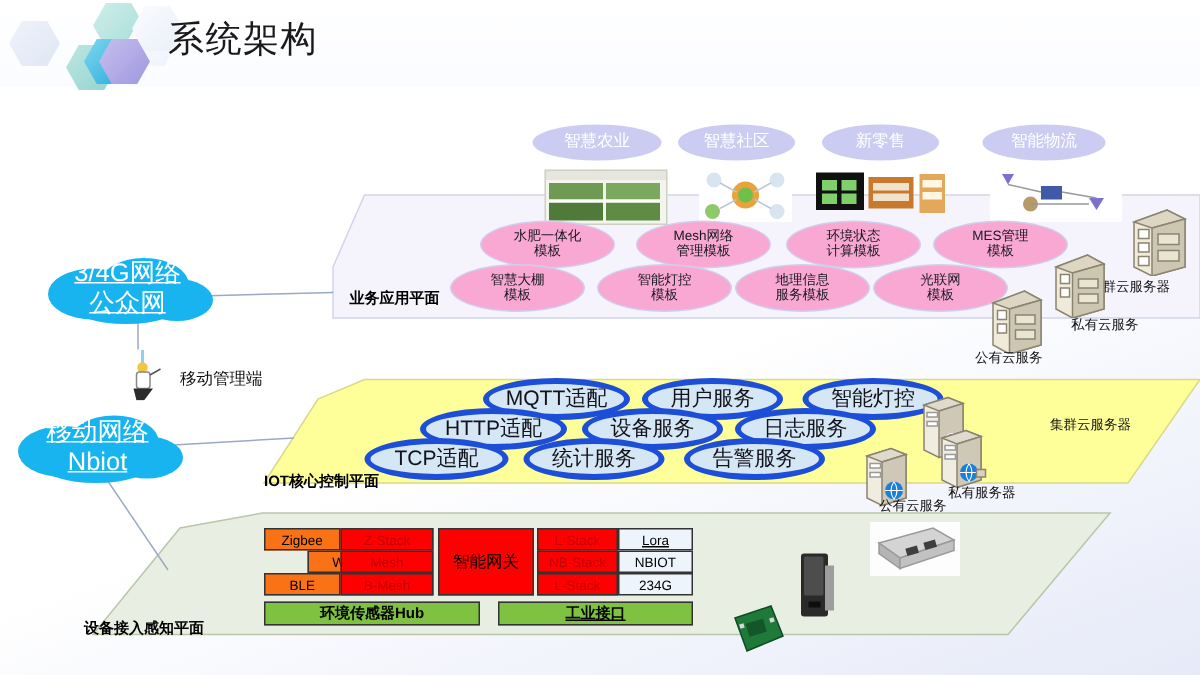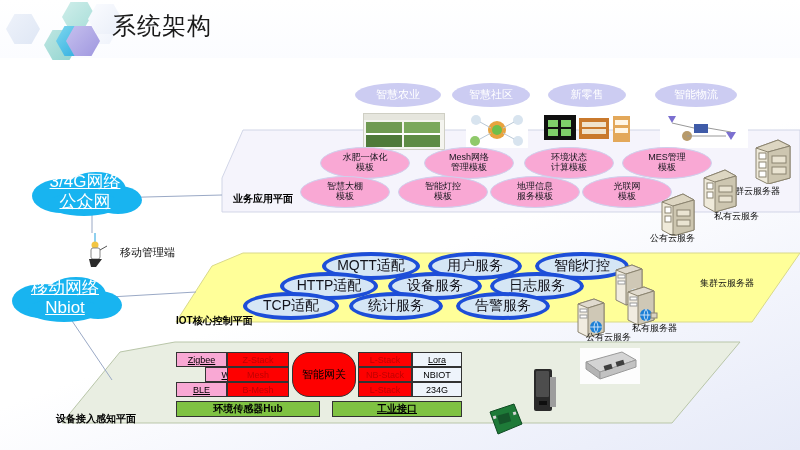--- a/index.html
+++ b/index.html
@@ -27,21 +27,21 @@
   .plane-label{position:absolute;font-size:10px;font-weight:bold;color:#000;}
 
   
   .cloud{position:absolute;color:#fff;text-align:center;font-size:17px;line-height:1.15;
     display:flex;align-items:center;justify-content:center;text-decoration:underline;}
   .cloud .cbody{position:relative;z-index:2;padding-bottom:2px;}
 
   
   .cellbox{position:absolute;box-sizing:border-box;border:1px solid #333;
     display:flex;align-items:center;justify-content:center;font-size:9px;}
-  .c-yellow{background:#f9a8d4;color:#000;text-decoration:underline;}
+  .c-yellow{background:#f97316;color:#000;}
   .c-red{background:#fe0000;color:#c00000;}
   .c-white{background:#eef4fb;color:#000;}
   .c-green{background:#7fc242;color:#000;font-size:10px;font-weight:bold;}
   .c-gw{background:#fe0000;color:#000;font-size:11px;font-weight:normal;}
   .underline-txt{text-decoration:underline;}
 
   
   .srv{position:absolute;}
   .srv-label{position:absolute;font-size:9px;color:#111;white-space:nowrap;}
 
@@ -360,21 +360,21 @@
     <span>Mesh</span>
     </div>
 
   <div class="cellbox c-yellow" style="left:176px;top:382px;width:51px;height:15px;">
     <span>BLE</span>
     </div>
   <div class="cellbox c-red" style="left:227px;top:382px;width:62px;height:15px;">
     <span>B-Mesh</span>
     </div>
 
-  <div class="cellbox c-gw" style="left:292px;top:352px;width:64px;height:45px;border-radius:17px;">
+  <div class="cellbox c-gw" style="left:292px;top:352px;width:64px;height:45px;">
     <span>智能网关</span>
     </div>
 
   <div class="cellbox c-red" style="left:358px;top:352px;width:54px;height:15px;">
     <span>L-Stack</span>
     </div>
   <div class="cellbox c-white" style="left:412px;top:352px;width:50px;height:15px;text-decoration:underline;">
     <span>Lora</span>
     </div>
 

